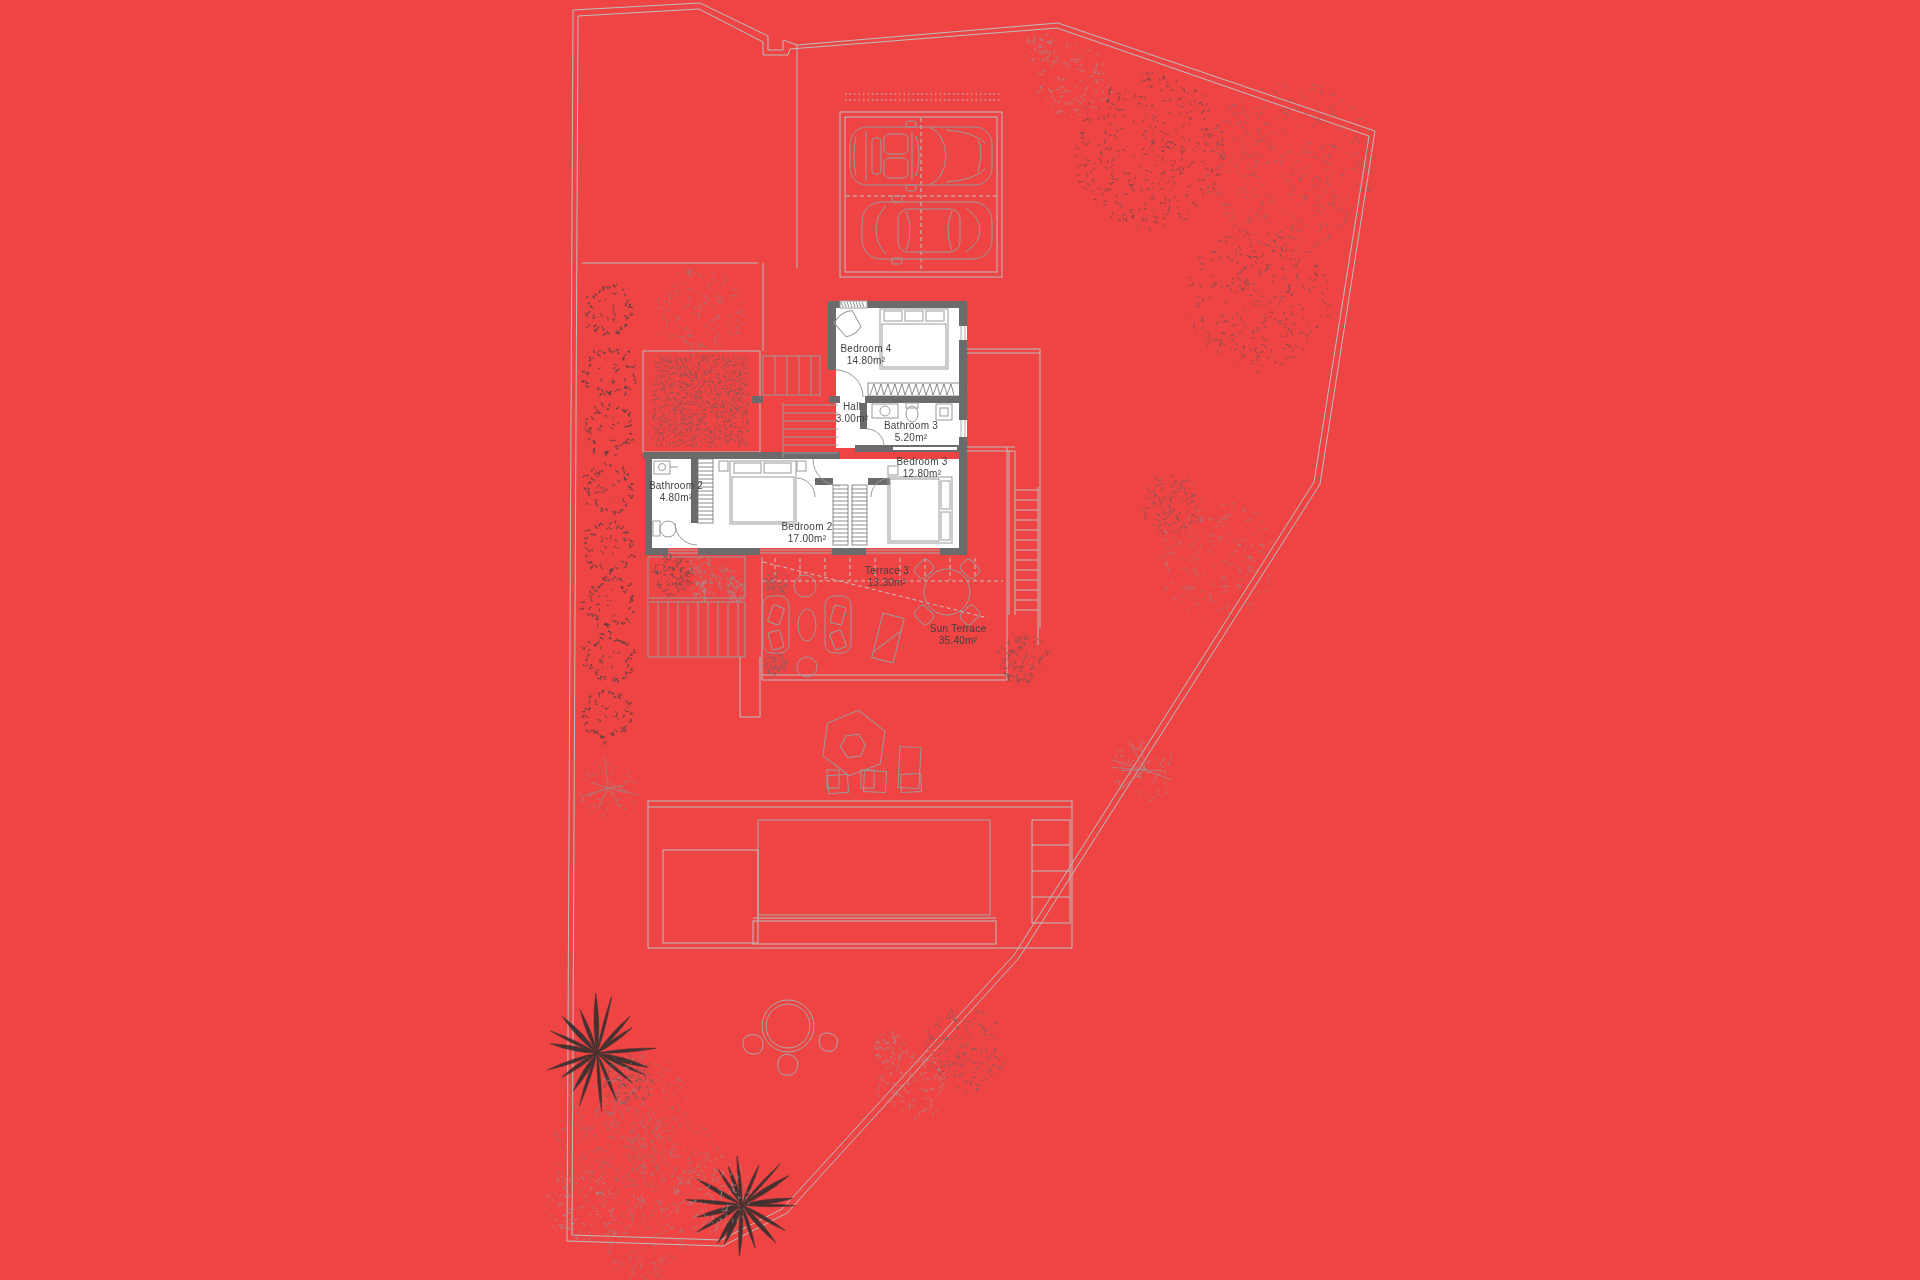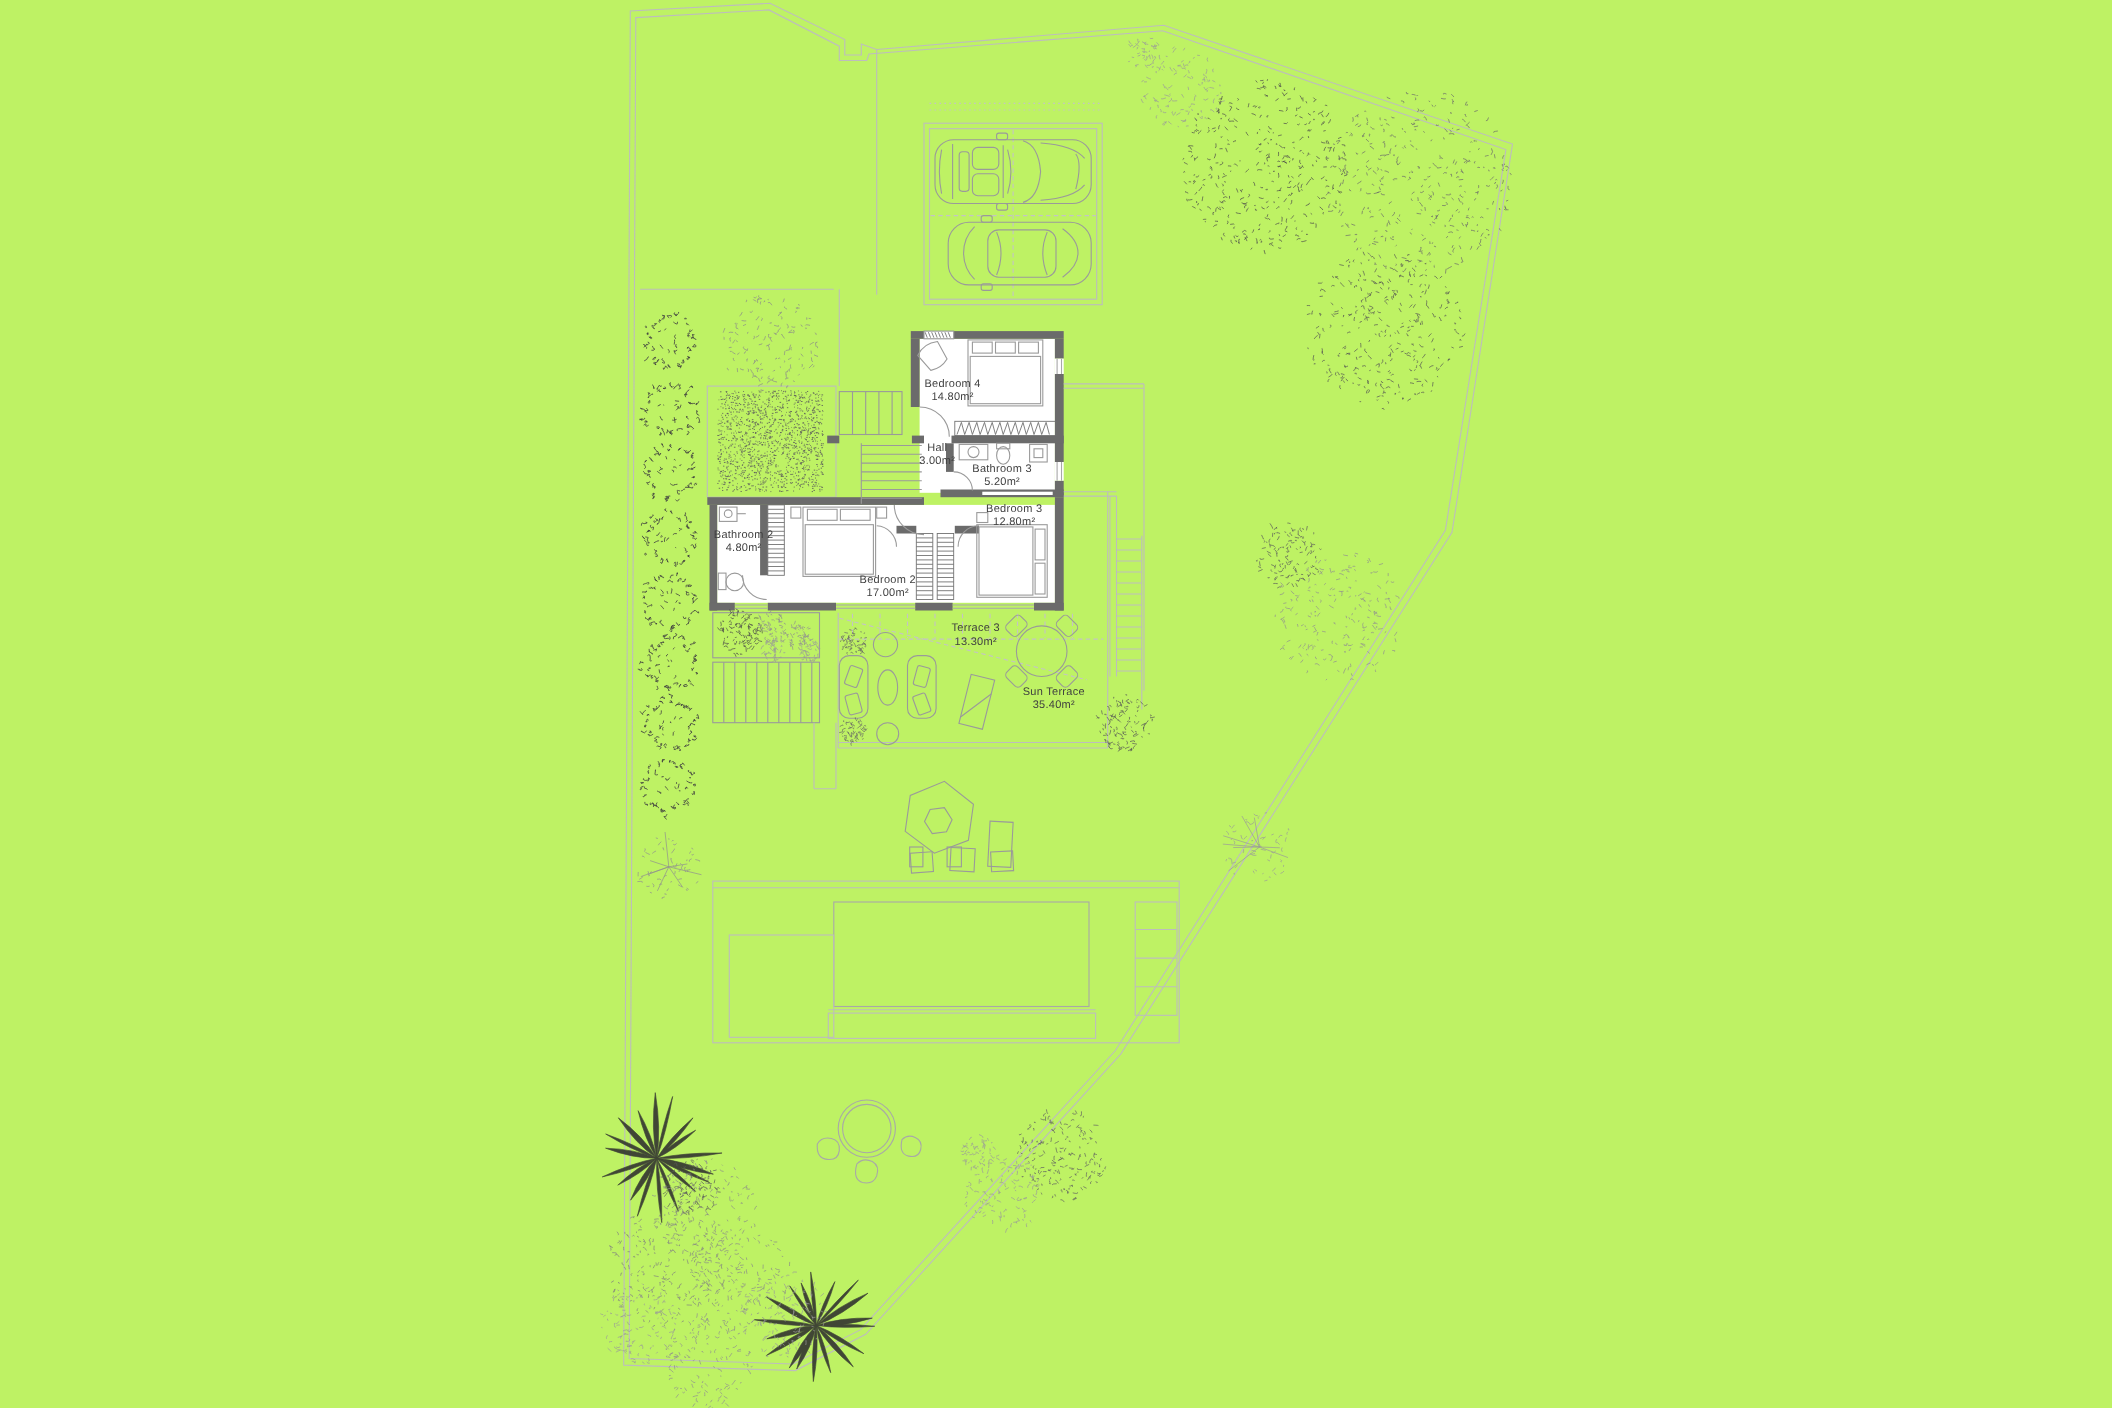--- a/index.html
+++ b/index.html
@@ -1,16 +1,16 @@
 <!DOCTYPE html>
 <html><head>
 <meta charset="utf-8">
 <style>
   html,body{margin:0;padding:0;background:#ffffff;}
-  .stage{position:relative;width:1920px;height:1280px;background:#bef264;overflow:hidden;
+  .stage{position:relative;width:1920px;height:1280px;background:#ef4444;overflow:hidden;
          font-family:"Liberation Sans",sans-serif;}
   svg{position:absolute;left:0;top:0;}
   text{font-family:"Liberation Sans",sans-serif;fill:#3f3f3f;font-size:10px;letter-spacing:.25px;}
   .ln{stroke:#bdbdbd;stroke-width:1;fill:none;}
   .ln2{stroke:#a8a8a8;stroke-width:1;fill:none;}
   .furn{stroke:#9a9a9a;stroke-width:1;fill:#fff;}
   .furnN{stroke:#9a9a9a;stroke-width:1;fill:none;}
   .wall{fill:#6b6b6b;}
   .dash{stroke:#c4c4c4;stroke-width:1;fill:none;stroke-dasharray:4 3;}
   .dot{stroke:#c4c4c4;stroke-width:1;fill:none;stroke-dasharray:1.5 3;}

